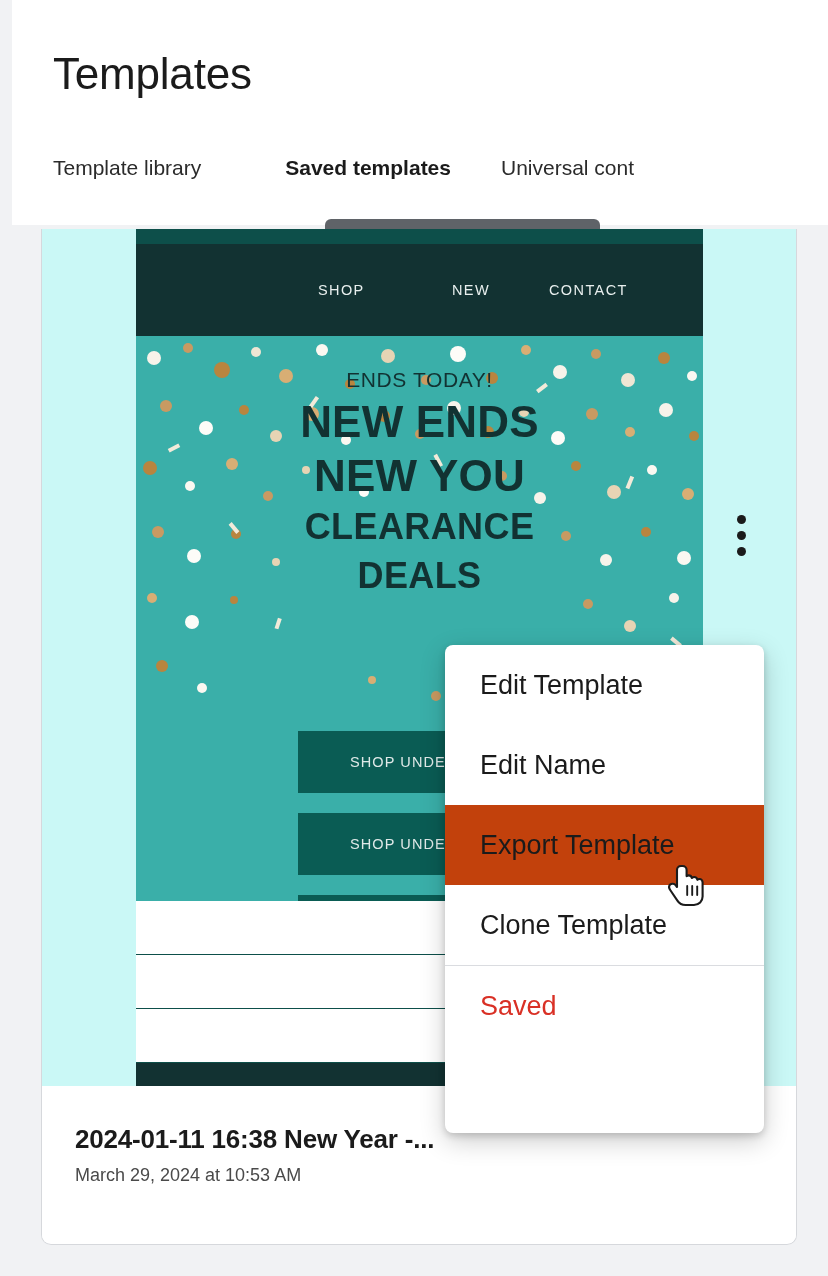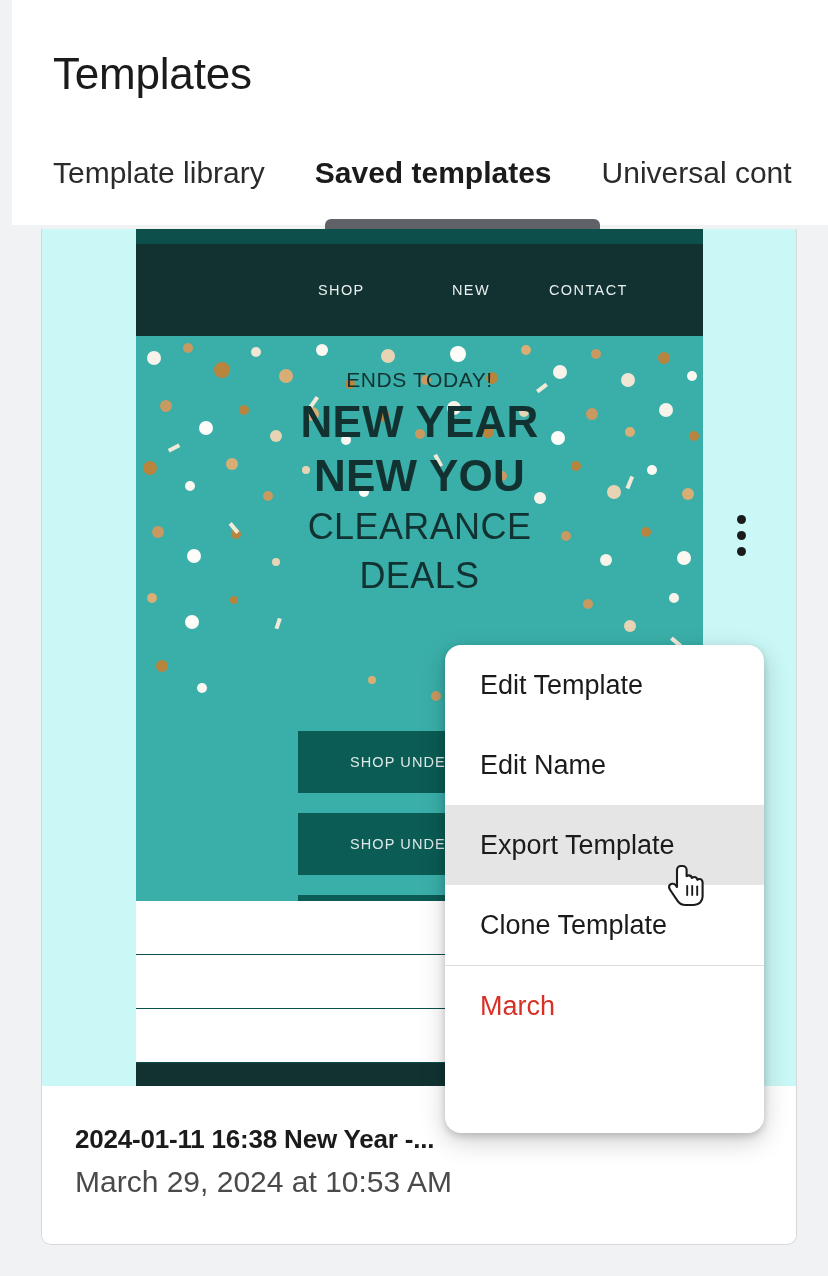--- a/index.html
+++ b/index.html
@@ -20,25 +20,25 @@
   #page-title {
     position:absolute; left:41px; top:52px;
     font-size:44px; color:#1b1b1b; font-weight:400;
     letter-spacing:-0.2px; line-height:1;
   }
   #tabbar {
     position:absolute; left:41px; top:155px; width:900px; height:46px;
     display:flex; align-items:flex-start; white-space:nowrap;
   }
   .tab {
-    font-size:30px; color:#2b2b2b; font-weight:400;
+    font-size:21px; color:#2b2b2b; font-weight:400;
     padding:0; margin-right:50px; position:relative;
     cursor:pointer; line-height:1.2;
   }
-  .tab.active { font-weight:700; color:#1b1b1b; }
+  .tab.active { font-weight:700; color:#1b1b1b;margin-left:34px; }
   .tab-underline {
     position:absolute; left:313px; top:219px; width:275px; height:12px;
     background:#5f6368; border-radius:6px 6px 0 0;
   }
 
   
   #template-card {
     position:absolute; left:41px; top:229px; width:756px; height:1016px;
     background:#ffffff;
     border:1px solid #d6d8dc;
@@ -88,21 +88,21 @@
     padding-top:32px;
   }
   #hero-kicker {
     font-size:21px; letter-spacing:0.6px; color:#123232; font-weight:400;
   }
   .hero-big {
     font-size:44px; font-weight:700; color:#123232; letter-spacing:0.2px;
     line-height:1.08; margin-top:6px;
   }
   .hero-mid {
-    font-size:36px; font-weight:400; color:#123232; letter-spacing:0.4px;
+    font-size:36px; font-weight:700; color:#123232; letter-spacing:0.4px;
     line-height:1.2; margin-top:6px;
   }
   #cta-stack {
     position:absolute; left:162px; top:395px; width:244px;
   }
   .cta {
     height:62px; background:#0a5c54; color:#dfe9e8;
     display:flex; align-items:center; justify-content:center;
     font-size:14.5px; letter-spacing:1.1px; margin-bottom:20px;
     cursor:pointer; white-space:nowrap;
@@ -127,44 +127,44 @@
     background:#ffffff;
     padding-left:48px;
   }
   #tpl-name {
     position:absolute; left:33px; top:38px;
     font-size:26px; font-weight:700; color:#1b1b1b; letter-spacing:-0.2px;
     white-space:nowrap;
   }
   #tpl-date {
     position:absolute; left:33px; top:79px;
-    font-size:30px; color:#4a4a4a; font-weight:400; white-space:nowrap;
+    font-size:18px; color:#4a4a4a; font-weight:400; white-space:nowrap;
   }
   #kebab-btn {
     position:absolute; left:680px; top:283px; width:38px; height:46px;
     display:flex; flex-direction:column; align-items:center;
     justify-content:center; gap:7px; cursor:pointer; z-index:5;
   }
   #kebab-btn i { width:9px; height:9px; border-radius:50%; background:#1b1b1b; display:block; }
 
   
   #context-menu {
     position:absolute; left:445px; top:645px; width:319px; height:488px;
     background:#ffffff;
-    border-radius:16px;
+    border-radius:8px;
     box-shadow:0 3px 7px rgba(0,0,0,.16), 0 8px 26px rgba(0,0,0,.20);
     z-index:40; overflow:hidden;
   }
   .menu-item {
     height:80px; display:flex; align-items:center;
     padding-left:35px;
     font-size:27px; color:#1b1b1b; font-weight:400; cursor:pointer;
     white-space:nowrap;
   }
-  .menu-item.hovered { background:#e5e5e5;text-align:right; }
+  .menu-item.hovered { background:#c2410c;text-align:right; }
   .menu-sep { height:1px; background:#dadce0; margin:0; }
   .menu-item.danger { color:#d93025; }
 
   
   #cursor { position:absolute; left:668px; top:862px; z-index:60; pointer-events:none; }
 </style>
 </head>
 <body>
 
 <div id="header-zone">
@@ -267,21 +267,21 @@
               <rect x="492" y="140" width="4" height="13" transform="rotate(22 494 146)"></rect>
               <rect x="36" y="106" width="4" height="12" transform="rotate(62 38 112)"></rect>
               <rect x="538" y="300" width="4" height="12" transform="rotate(-50 540 306)"></rect>
               <rect x="140" y="282" width="4" height="11" transform="rotate(18 142 288)"></rect>
             </g>
           </g>
         </svg>
 
         <div id="hero-text">
           <div id="hero-kicker">ENDS TODAY!</div>
-          <div class="hero-big">NEW YEAR</div>
+          <div class="hero-big">NEW ENDS</div>
           <div class="hero-big">NEW YOU</div>
           <div class="hero-mid">CLEARANCE</div>
           <div class="hero-mid">DEALS</div>
         </div>
 
         <div id="cta-stack">
           <div class="cta">SHOP UNDER $25</div>
           <div class="cta">SHOP UNDER $50</div>
           <div class="cta">SHOP UNDER $75</div>
         </div>
@@ -311,21 +311,21 @@
     <i></i>
   </div>
 </div>
 
 <div id="context-menu">
   <div class="menu-item">Edit Template</div>
   <div class="menu-item">Edit Name</div>
   <div class="menu-item hovered">Export Template</div>
   <div class="menu-item">Clone Template</div>
   <div class="menu-sep"></div>
-  <div class="menu-item danger">March</div>
+  <div class="menu-item danger">Saved</div>
 </div>
 
 <svg id="cursor" width="42" height="48" viewBox="0 0 42 48">
   <path d="M13 4 C10.6 4 9 5.8 9 8 L9 25 L7.6 23.2 C6.2 21.4 3.6 21.2 2.2 22.6 C0.8 24 0.9 26.2 2.2 28 L9.4 38.6 C11.2 41.4 14.2 43 17.6 43 L26 43 C31 43 34.6 39.4 34.6 34.6 L34.6 20.4 C34.6 18.4 33.2 17 31.4 17 C30.6 17 29.9 17.3 29.4 17.8 C29.1 16.1 27.8 15 26.2 15 C25.3 15 24.5 15.4 23.9 16 C23.5 14.4 22.2 13.4 20.7 13.4 C19.9 13.4 19.2 13.6 18.6 14.1 L18.6 8 C18.6 5.8 16.9 4 14.6 4 Z" fill="#ffffff" stroke="#1b1b1b" stroke-width="2.1" stroke-linejoin="round"></path>
   <g stroke="#1b1b1b" stroke-width="1.9" stroke-linecap="round">
     <line x1="19.2" y1="24" x2="19.2" y2="33"></line>
     <line x1="24.2" y1="24" x2="24.2" y2="33"></line>
     <line x1="29.2" y1="24.5" x2="29.2" y2="33"></line>
   </g>
 </svg>

